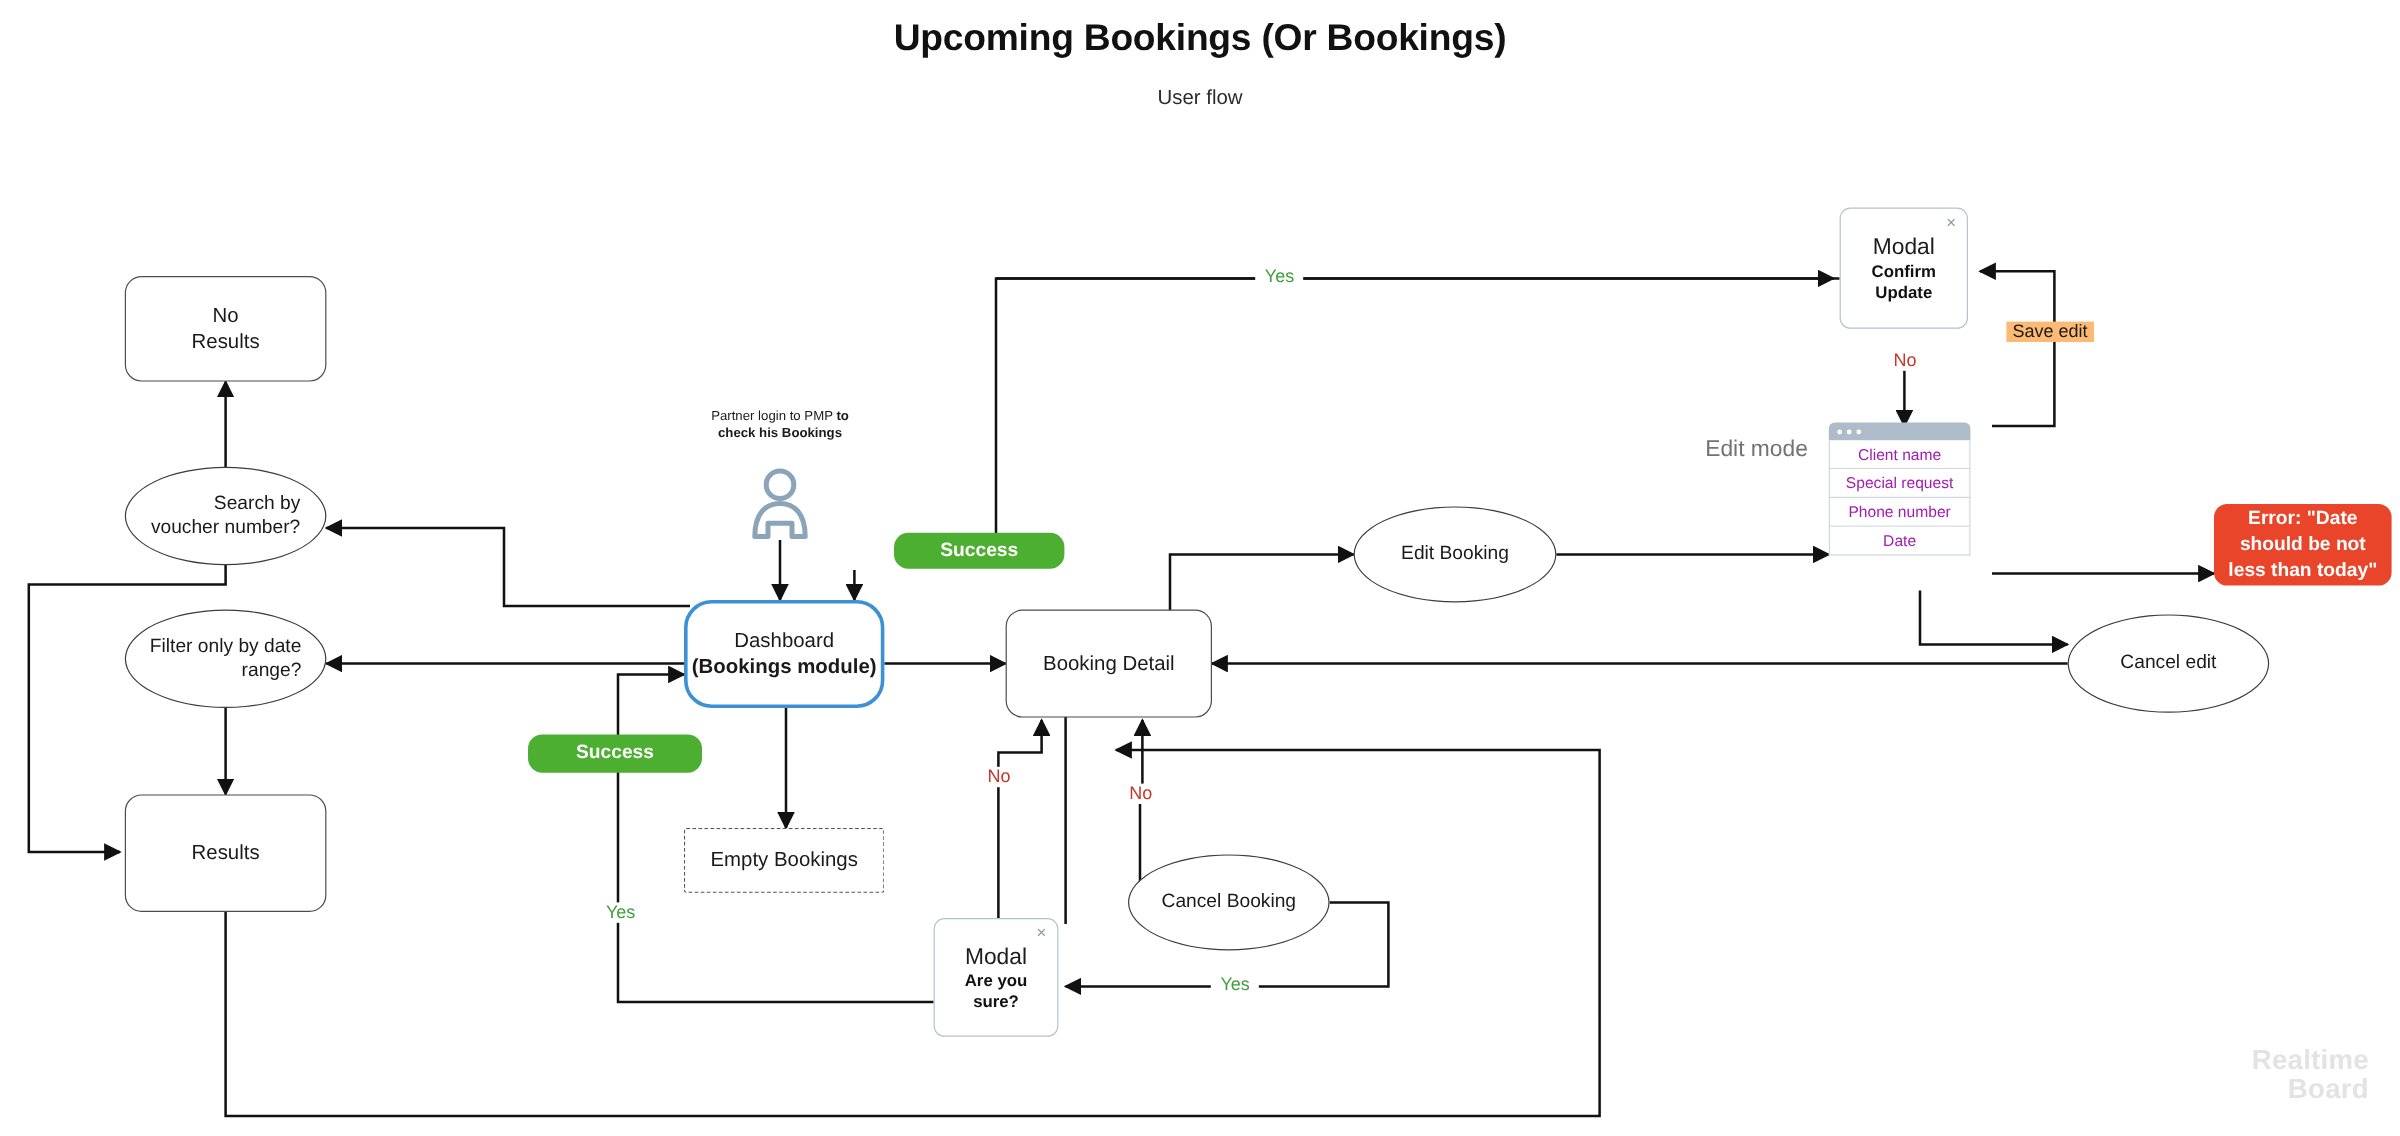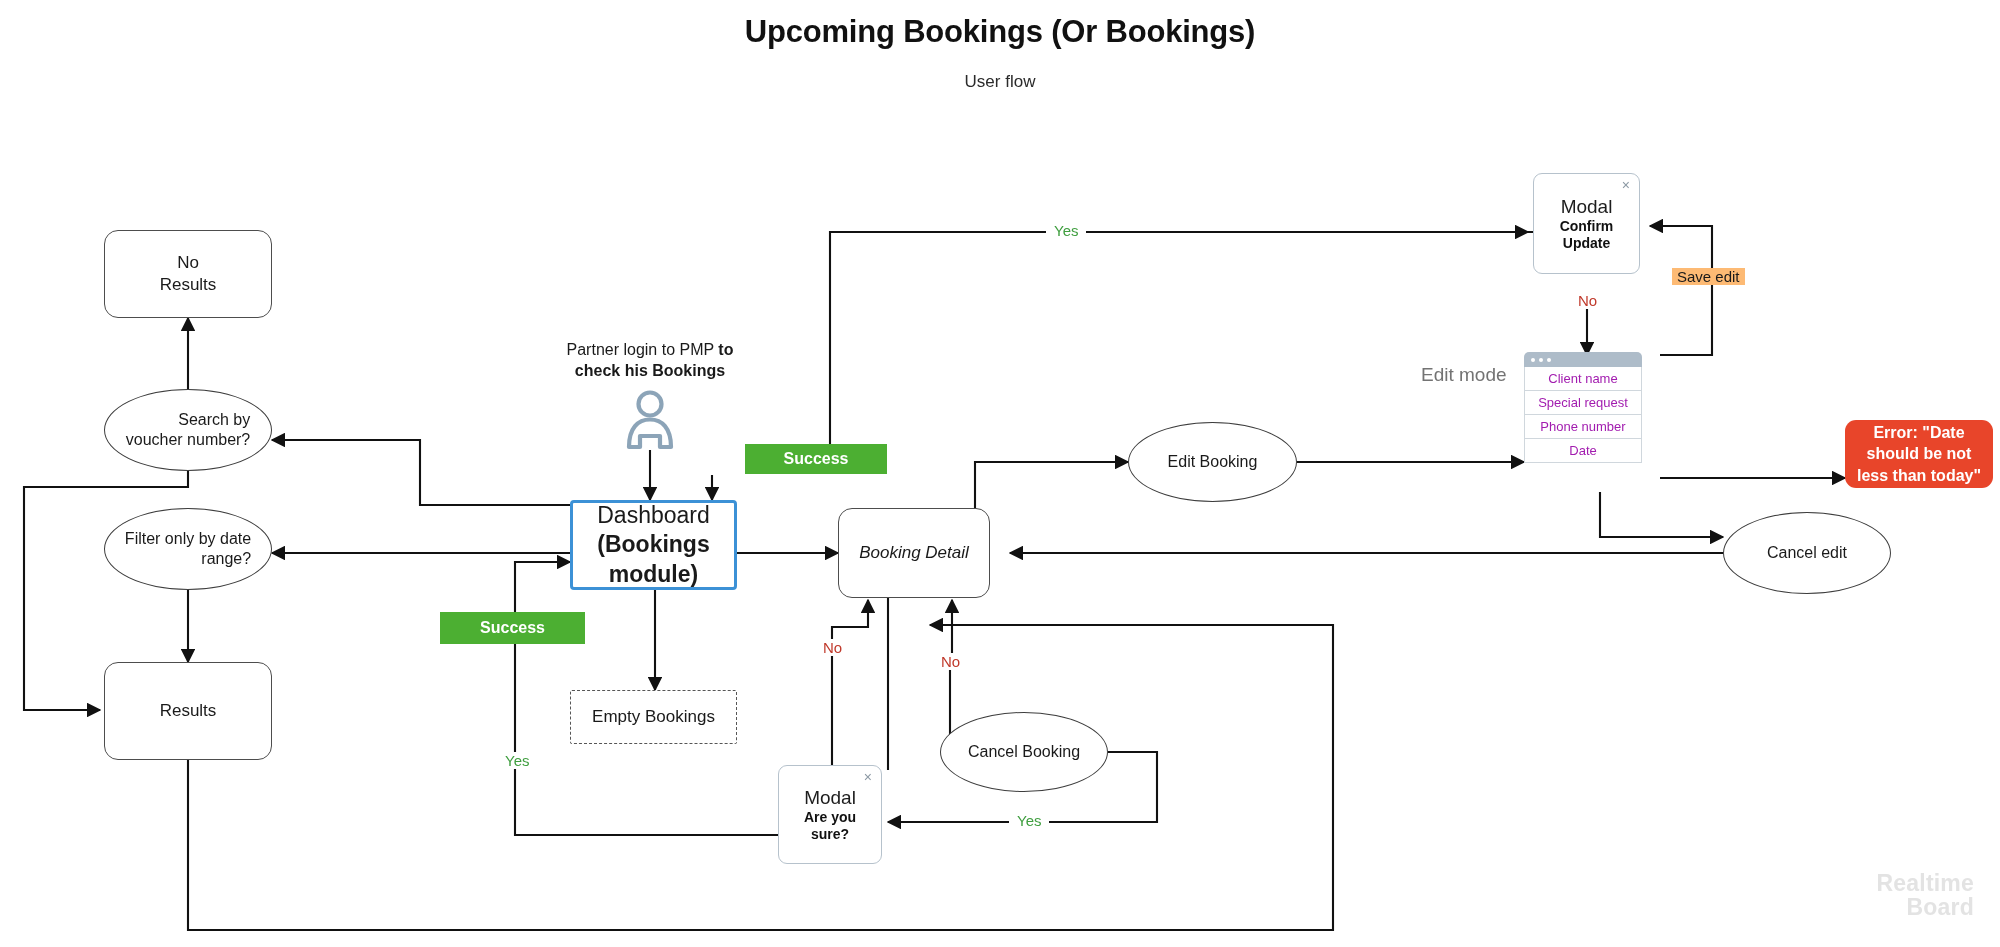--- a/index.html
+++ b/index.html
@@ -56,43 +56,43 @@
 
   .rbox {
     border: 1.6px solid #4d4d4d;
     border-radius: 14px;
     background: #ffffff;
     font-size: 17px;
   }
 
   .rbox-accent {
     border: 3px solid #3c91d6;
-    border-radius: 4px;
-    background: #ffffff;
-    font-size: 23px;
+    border-radius: 23px;
+    background: #ffffff;
+    font-size: 17px;
   }
 
   .rbox-dashed {
     border: 1.7px dashed #565656;
     border-radius: 2px;
     background: #ffffff;
     font-size: 17px;
   }
 
   .ellipse {
     border: 1.5px solid #3d3d3d;
     border-radius: 50%;
     background: #ffffff;
     font-size: 16px;
     text-align: right;
   }
 
   .badge-success {
     background: #4caf32;
-    border-radius: 0;
+    border-radius: 12px;
     color: #ffffff;
     font-size: 16px;
     font-weight: bold;
     border: none;
   }
 
   .badge-error {
     background: #e8452a;
     border-radius: 11px;
     color: #ffffff;
@@ -185,21 +185,21 @@
 
   .plain-label {
     position: absolute;
     font-size: 19px;
     color: #737373;
     white-space: nowrap;
   }
 
   .caption {
     position: absolute;
-    font-size: 16px;
+    font-size: 11px;
     color: #1a1a1a;
     text-align: center;
     line-height: 1.3;
   }
   .caption b { font-weight: bold; }
 
   
   #watermark {
     position: absolute;
     right: 26px;
@@ -330,21 +330,21 @@
 </div>
 
 <div class="node badge-success" style="left:440px; top:612px; width:145px; height:32px;">
   <span>Success</span>
 </div>
 
 <div class="node rbox-dashed" style="left:570px; top:690px; width:167px; height:54px;">
   <span>Empty Bookings</span>
 </div>
 
-<div class="node rbox" style="left:838px; top:508px; width:152px; height:90px;font-style:italic;">
+<div class="node rbox" style="left:838px; top:508px; width:172px; height:90px;">
   <span>Booking Detail</span>
 </div>
 
 <div class="node ellipse" style="left:940px; top:712px; width:168px; height:80px;">
   <span>Cancel Booking</span>
 </div>
 
 <div class="modal-card" style="left:778px; top:765px; width:104px; height:99px;">
   <span class="modal-close">×</span>
   <div class="modal-kind">Modal</div>

